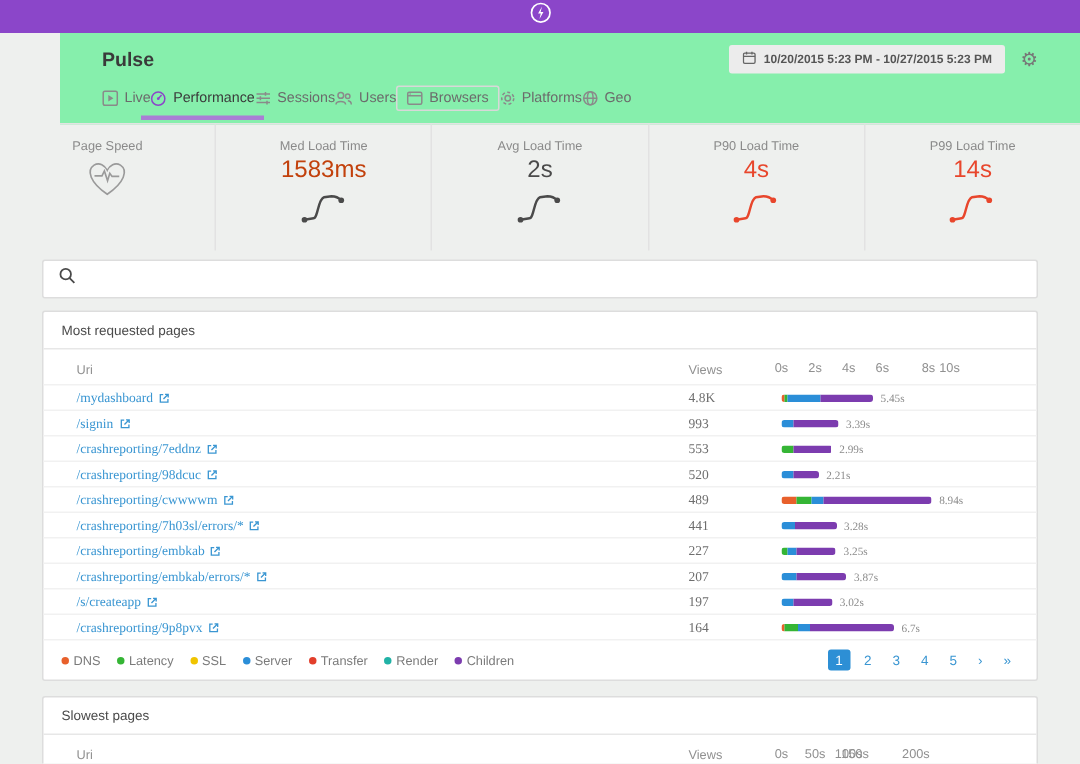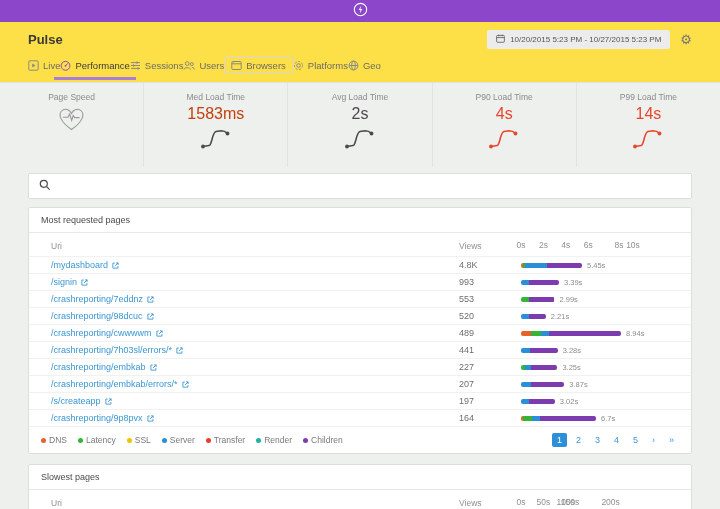--- a/index.html
+++ b/index.html
@@ -4,26 +4,26 @@
 <style>
   :root{
     --brand:#8b46c9; --accent:#a97ed4; --link:#3a96d2; --danger:#e8462c;
     --dark:#424242; --muted:#8a8a8a; --pagebg:#eef0ee; --border:#dddddd;
   }
   *{box-sizing:border-box;}
   html,body{margin:0;padding:0;}
   body{width:720px;height:509px;overflow:hidden;background:var(--pagebg);
        font-family:"Liberation Sans", sans-serif;-webkit-font-smoothing:antialiased;}
   .topbar{height:22px;background:var(--brand);display:flex;align-items:center;justify-content:center;}
-  .header{background:#fde047;padding:6px 28px 0;border-bottom:1px solid #e3e3e3;}
+  .header{background:#86efac;padding:6px 28px 0;border-bottom:1px solid #e3e3e3;margin-left:40px;}
   .header-row{display:flex;justify-content:space-between;align-items:center;height:22px;}
   .page-title{font-size:13px;font-weight:bold;color:#3a3a3a;}
   .header-right{display:flex;align-items:center;gap:10px;}
   .datebox{display:flex;align-items:center;gap:5px;background:#ececec;border-radius:2px;
-           padding:4px 9px;font-size:8px;color:#555;cursor:pointer;}
+           padding:4px 9px;font-size:8px;color:#555;cursor:pointer;font-weight:bold;}
   .gear{font-size:13px;color:#777;line-height:1;cursor:pointer;}
   .tabs{display:flex;align-items:center;margin-top:7px;padding-bottom:8px;}
   .tab{display:flex;align-items:center;gap:4px;font-size:9.5px;color:#6b6b6b;position:relative;cursor:pointer;}
   .tab .ticon{display:flex;align-items:center;color:#8a8a8a;}
   .tab.active{color:#3a3a3a;}
   .tab.active .ticon{color:var(--brand);}
   .tab.active::after{content:"";position:absolute;left:-6px;right:-6px;bottom:-9px;height:3px;background:var(--accent);}
   .tab.boxed{border:1px solid #d8d8d8;border-radius:2px;padding:2px 6px;}
   .metrics{display:flex;height:84px;}
   .metric{flex:1;text-align:center;padding-top:9px;}
@@ -36,21 +36,21 @@
   .searchbar input{border:none;outline:none;flex:1;font-size:9px;color:#333;background:transparent;
                    font-family:"Liberation Sans", sans-serif;}
   .searchbar input::placeholder{color:#ababab;}
   .panel{margin:0 28px 10px;background:#fff;border:1px solid var(--border);border-radius:2px;}
   .panel-title{padding:7px 12px;font-size:9px;color:#4a4a4a;border-bottom:1px solid #e7e7e7;}
   .thead{display:flex;align-items:flex-end;padding:7px 12px 5px;font-size:8.5px;color:#909090;}
   .col-uri{flex:1;padding-left:10px;}
   .col-views{width:62px;}
   .col-chart{width:158px;position:relative;height:11px;}
   .tick{position:absolute;top:0;transform:translateX(-50%);}
-  .trow{display:flex;align-items:center;height:17px;border-top:1px solid #f1f1f1;padding:0 12px;font-size:9px;}
+  .trow{display:flex;align-items:center;height:17px;border-top:1px solid #f1f1f1;padding:0 12px;font-size:9px;font-family:Liberation Serif, serif;}
   .cell-uri{display:flex;align-items:center;gap:4px;}
   .cell-uri a{color:var(--link);text-decoration:none;}
   .extlink{display:flex;align-items:center;cursor:pointer;}
   .cell-views{color:#6e6e6e;}
   .cell-chart{display:flex;align-items:center;gap:5px;height:11px;}
   .bar{height:5px;border-radius:2px;overflow:hidden;display:flex;flex:none;}
   .seg{height:100%;}
   .bar-label{font-size:7.5px;color:#8c8c8c;white-space:nowrap;}
   .pfoot{display:flex;justify-content:space-between;align-items:center;padding:6px 12px;border-top:1px solid #f1f1f1;}
   .legend{display:flex;gap:11px;font-size:8.5px;color:#7a7a7a;align-items:center;}

